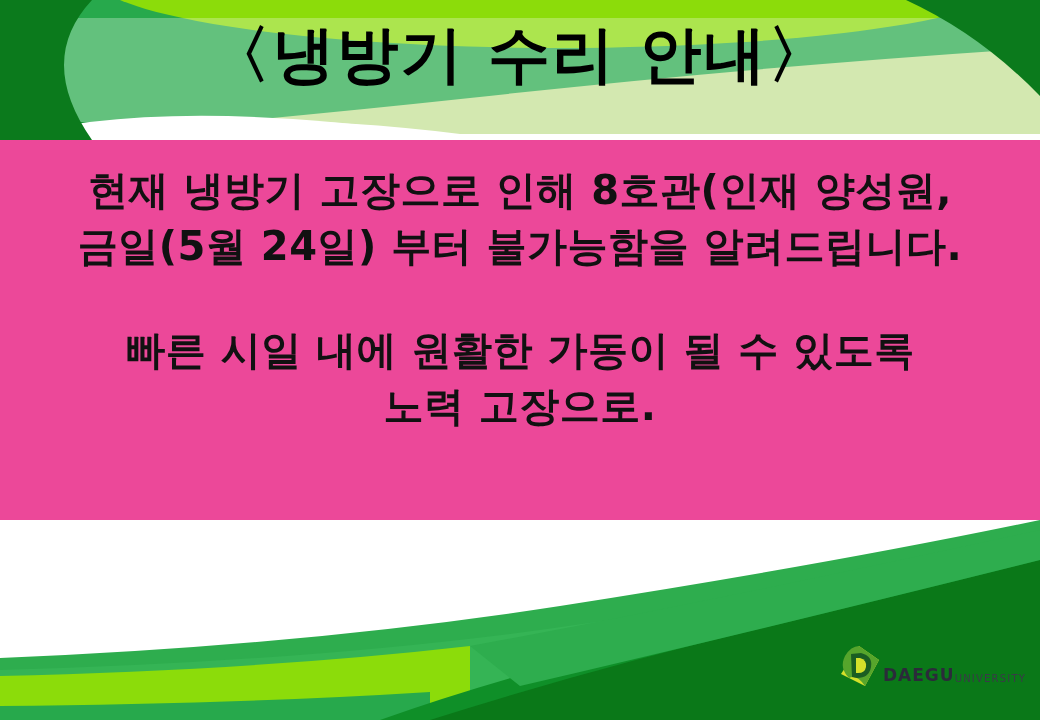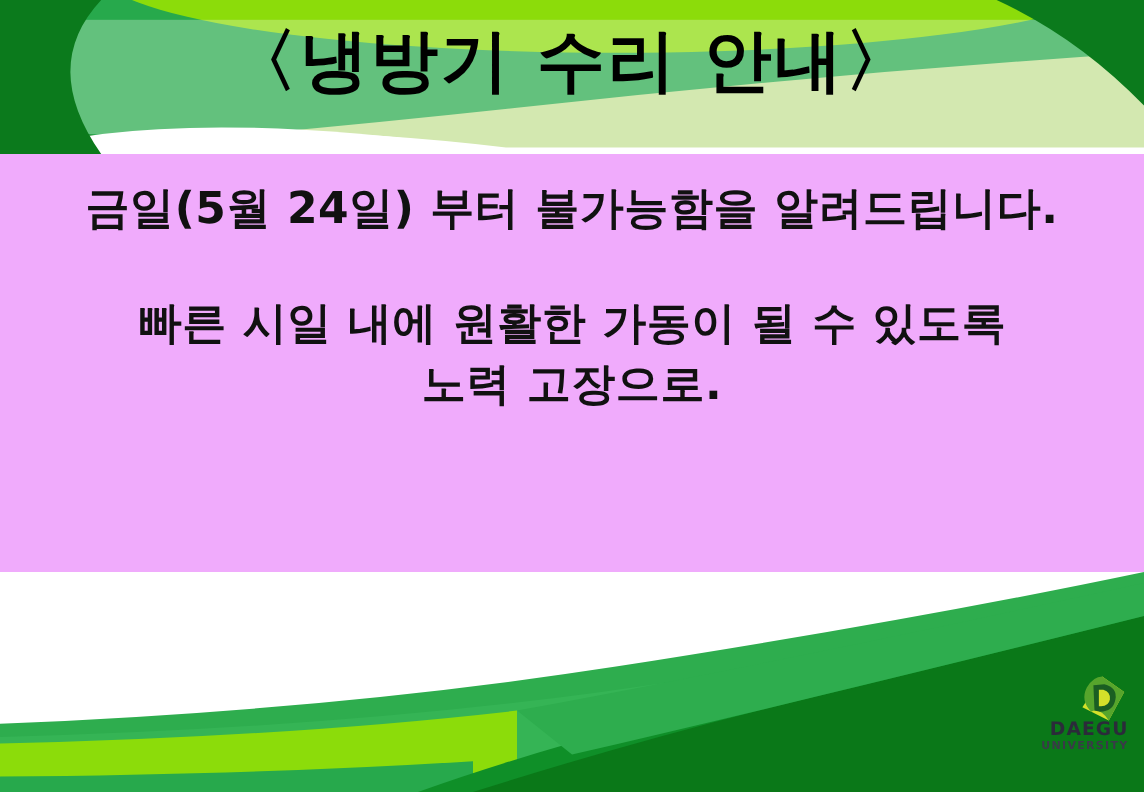--- a/index.html
+++ b/index.html
@@ -9,21 +9,21 @@
     background: #ffffff;
   }
   body {
     font-family: "DejaVu Sans", "Liberation Sans", sans-serif;
   }
   #poster {
     position: relative;
     width: 1040px;
     height: 720px;
     overflow: hidden;
-    background: #f0abfc;
+    background: #ec4899;
   }
 
   
   .header-band {
     position: absolute;
     left: 0;
     top: 0;
     width: 1040px;
     height: 140px;
     overflow: hidden;
@@ -98,21 +98,21 @@
     display: block;
   }
 
   
   .logo {
     position: absolute;
     right: 14px;
     bottom: 36px;
     z-index: 8;
     display: flex;
-    flex-direction: column;
+    flex-direction: row;
     align-items: flex-end;
   }
   .logo-mark {
     display: block;
     margin-right: 2px;
     margin-bottom: -4px;
     align-self: flex-end;
   }
   .logo-name {
     font-size: 17px;
@@ -121,21 +121,20 @@
     color: #2b2b3a;
     line-height: 1;
     margin-top: 2px;
   }
   .logo-sub {
     font-size: 10px;
     letter-spacing: 1.2px;
     color: #3a3a48;
     line-height: 1;
     margin-top: 2px;
-    font-weight: bold;
   }
 </style>
 </head>
 <body>
 
 <div id="poster">
 
   <div class="header-band">
     <svg class="hdr-svg" width="1040" height="140" viewBox="0 0 1040 140" xmlns="http://www.w3.org/2000/svg">
 
@@ -161,20 +160,21 @@
     </svg>
   </div>
 
   <div class="title-wrap">
     <span class="title-text">〈냉방기 수리 안내〉</span>
   </div>
 
   <div class="body-wrap">
 
     <div class="para">
+      <span class="line">현재 냉방기 고장으로 인해 8호관(인재 양성원,</span>
       <span class="line">금일(5월 24일) 부터 불가능함을 알려드립니다.</span>
     </div>
 
     <div class="para">
       <span class="line">빠른 시일 내에 원활한 가동이 될 수 있도록</span>
       <span class="line">노력 고장으로.</span>
     </div>
 
 
   </div>

